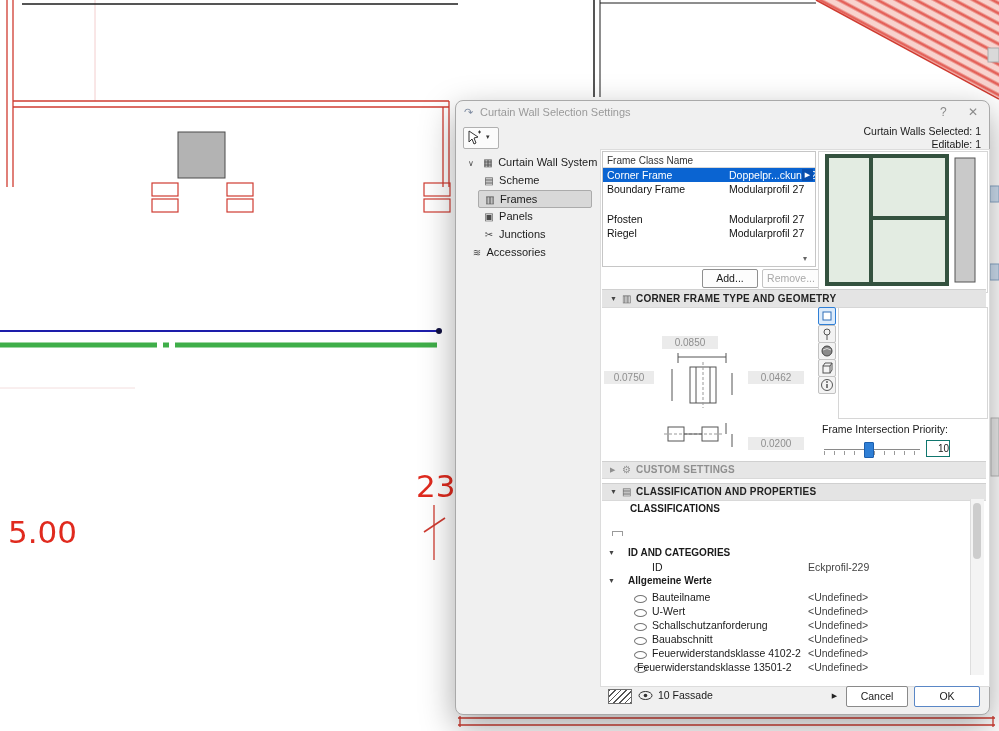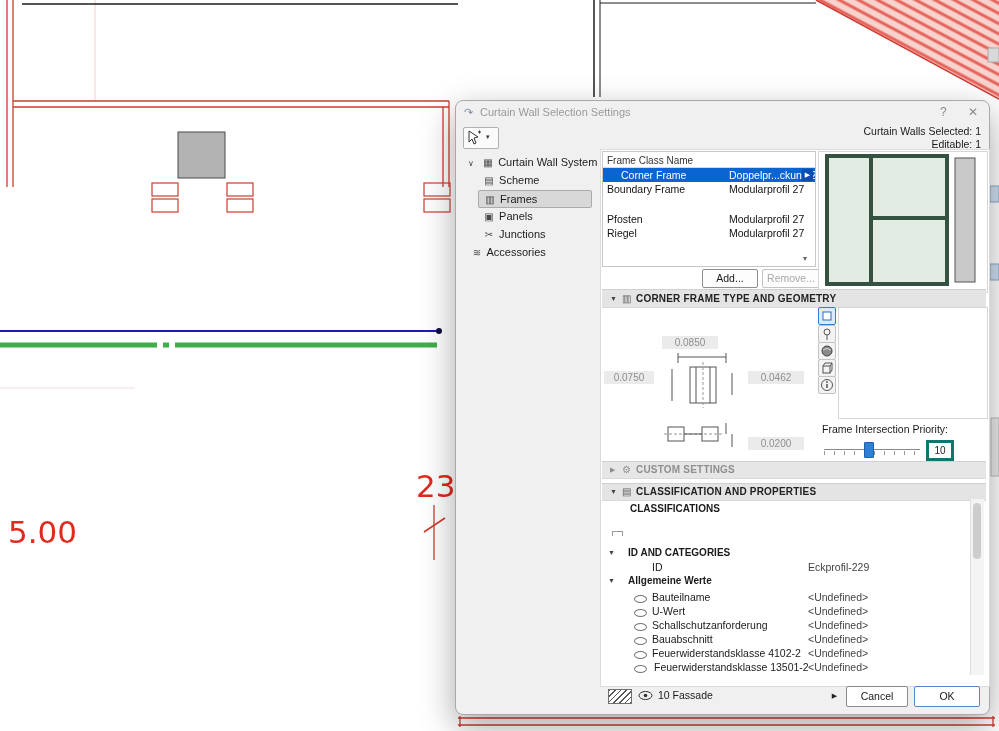--- a/index.html
+++ b/index.html
@@ -164,21 +164,21 @@
     </div>
 
     <div class="a" style="left:144px;top:48px;width:388px;height:536px;background:#ffffff;border:1px solid #dcdcdc;"></div>
 
     <div class="a tbl" style="left:146px;top:50px;width:212px;height:114px;">
       <span class="a tbl-h" style="left:4px;top:3px;">Frame Class Name</span>
       <span class="a tbl-h" style="left:126px;top:16px;text-decoration:underline;">Type</span>
       <div class="a" style="left:0;top:15px;width:212px;height:1px;background:#d8d8d8;"></div>
 
       <div class="a row row-sel" style="left:0px;top:16px;width:212px;height:14px;line-height:14px;">
-        <span class="a" style="left:4px;margin-left:14px;">Corner Frame</span>
+        <span class="a" style="left:4px;">Corner Frame</span>
         <span class="a" style="left:126px;">Doppelpr...ckung 27</span>
         <span class="a arrbtn" style="left:199px;top:1px;width:11px;height:12px;background:#084eae;color:#fff;line-height:12px;">▶</span>
       </div>
       <div class="a row" style="left:0px;top:30px;width:212px;height:14px;line-height:14px;">
         <span class="a" style="left:4px;">Boundary Frame</span>
         <span class="a" style="left:126px;">Modularprofil 27</span>
       </div>
       <div class="a row" style="left:0px;top:60px;width:212px;height:14px;line-height:14px;">
         <span class="a" style="left:4px;">Pfosten</span>
         <span class="a" style="left:126px;">Modularprofil 27</span>
@@ -270,21 +270,21 @@
         <circle cx="7" cy="4" r="0.9" fill="#555"></circle>
       </svg>
     </div>
 
     <div class="a whitepanel" style="left:382px;top:206px;width:148px;height:110px;"></div>
 
     <span class="a lbl" style="left:366px;top:322px;">Frame Intersection Priority:</span>
     <div class="a" style="left:368px;top:348px;width:96px;height:1px;background:#8a8a8a;"></div>
     <div class="a ticks" style="left:368px;top:350px;width:96px;height:4px;"></div>
     <div class="a" style="left:408px;top:341px;width:8px;height:14px;background:#2f7fd6;border:1px solid #1c5fae;border-radius:1px;"></div>
-    <div class="a" style="left:470px;top:339px;width:22px;height:15px;background:#fff;border:3px solid #0f766e;font-size:10px;text-align:center;line-height:15px;">10</div>
+    <div class="a" style="left:470px;top:339px;width:22px;height:15px;background:#fff;border:1px solid #0f766e;font-size:10px;text-align:right;line-height:15px;">10</div>
 
     <div class="a sec" style="left:146px;top:360px;width:384px;height:16px;background:#e6e6e6;">
       <span class="a sec-tri muted" style="left:8px;top:4px;">▶</span>
       <span class="a sec-ico muted" style="left:20px;top:2px;">⚙</span>
       <span class="a sec-txt muted" style="left:34px;top:2px;">CUSTOM SETTINGS</span>
     </div>
 
     <div class="a sec" style="left:146px;top:382px;width:384px;height:16px;">
       <span class="a sec-tri" style="left:8px;top:4px;">▼</span>
       <span class="a sec-ico" style="left:20px;top:2px;">▤</span>
@@ -330,21 +330,21 @@
       <span class="a propname" style="left:49px;">Bauabschnitt</span>
       <span class="a propval" style="left:205px;">&lt;Undefined&gt;</span>
     </div>
     <div class="a" style="left:147px;top:546px;width:364px;height:14px;">
       <span class="eyedot a" style="left:31px;top:4px;"></span>
       <span class="a propname" style="left:49px;">Feuerwiderstandsklasse 4102-2</span>
       <span class="a propval" style="left:205px;">&lt;Undefined&gt;</span>
     </div>
     <div class="a" style="left:147px;top:560px;width:364px;height:14px;">
       <span class="eyedot a" style="left:31px;top:4px;"></span>
-      <span class="a propname" style="left:51px;">Feuerwiderstandsklasse 13501-2</span>
+      <span class="a propname" style="left:34px;">Feuerwiderstandsklasse 13501-2</span>
       <span class="a propval" style="left:205px;">&lt;Undefined&gt;</span>
     </div>
 
     <div class="a hatchsw" style="left:152px;top:588px;width:22px;height:13px;"></div>
     <svg class="a" style="left:182px;top:589px;" width="15" height="11">
       <ellipse cx="7.5" cy="5.5" rx="6.5" ry="4" fill="none" stroke="#333"></ellipse>
       <circle cx="7.5" cy="5.5" r="1.8" fill="#333"></circle>
     </svg>
     <span class="a lbl" style="left:202px;top:588px;">10 Fassade</span>
     <span class="a arrbtn" style="left:372px;top:588px;width:13px;height:14px;line-height:14px;">▶</span>

